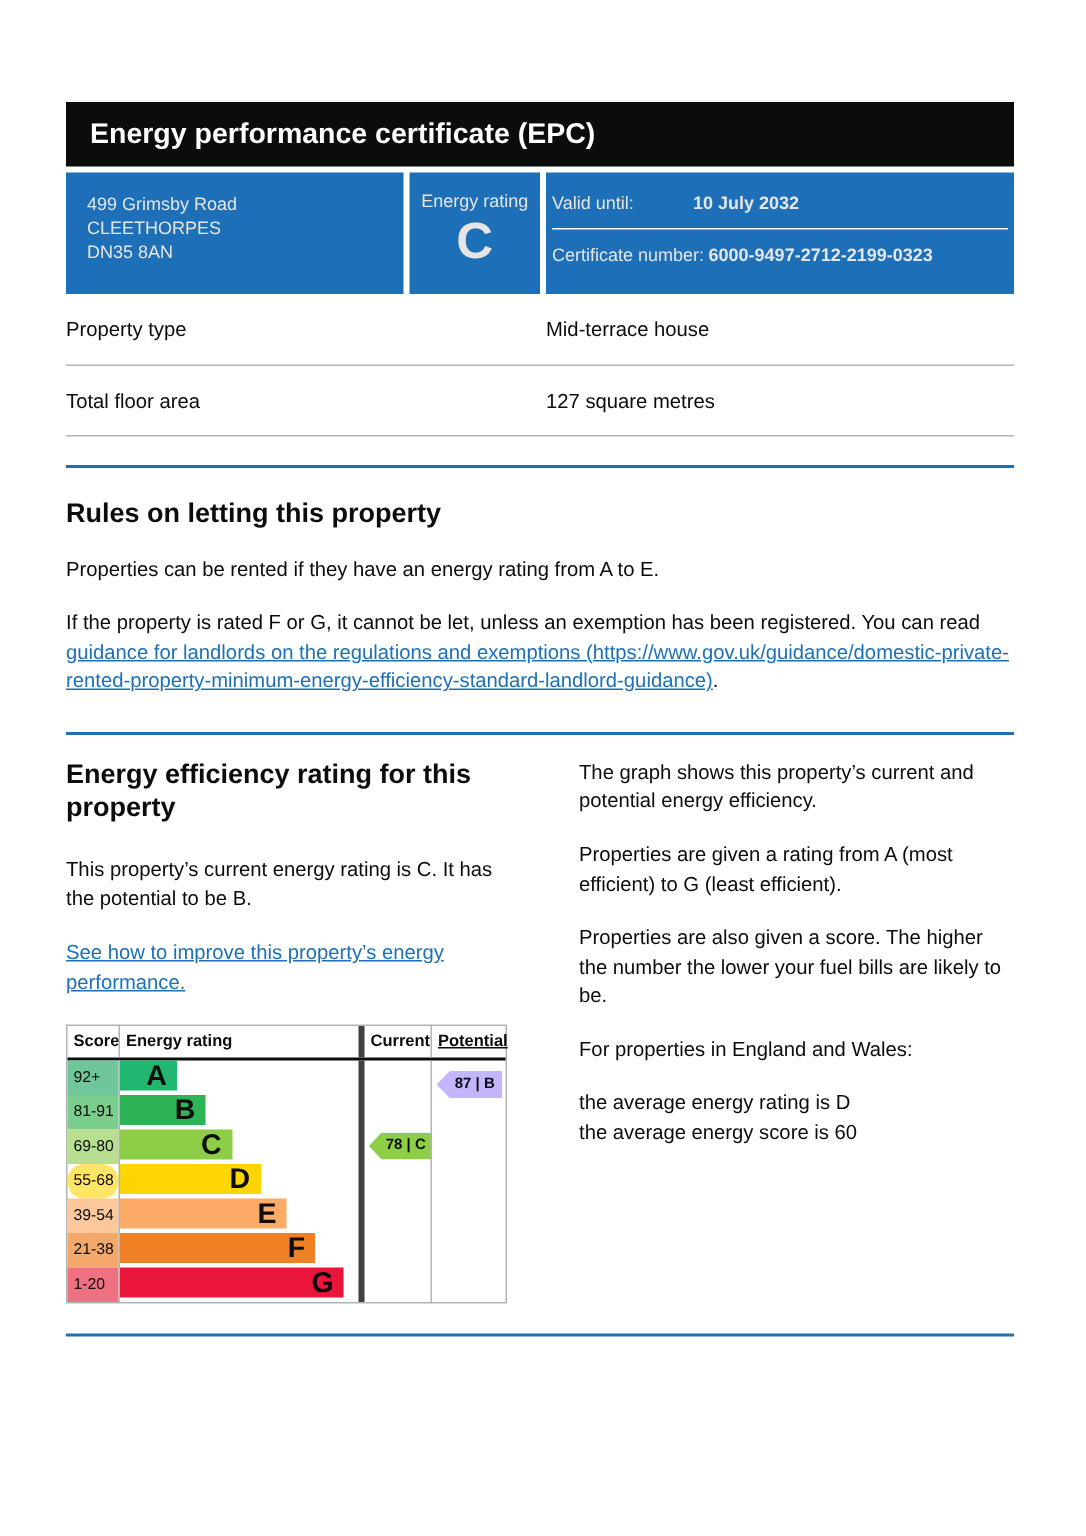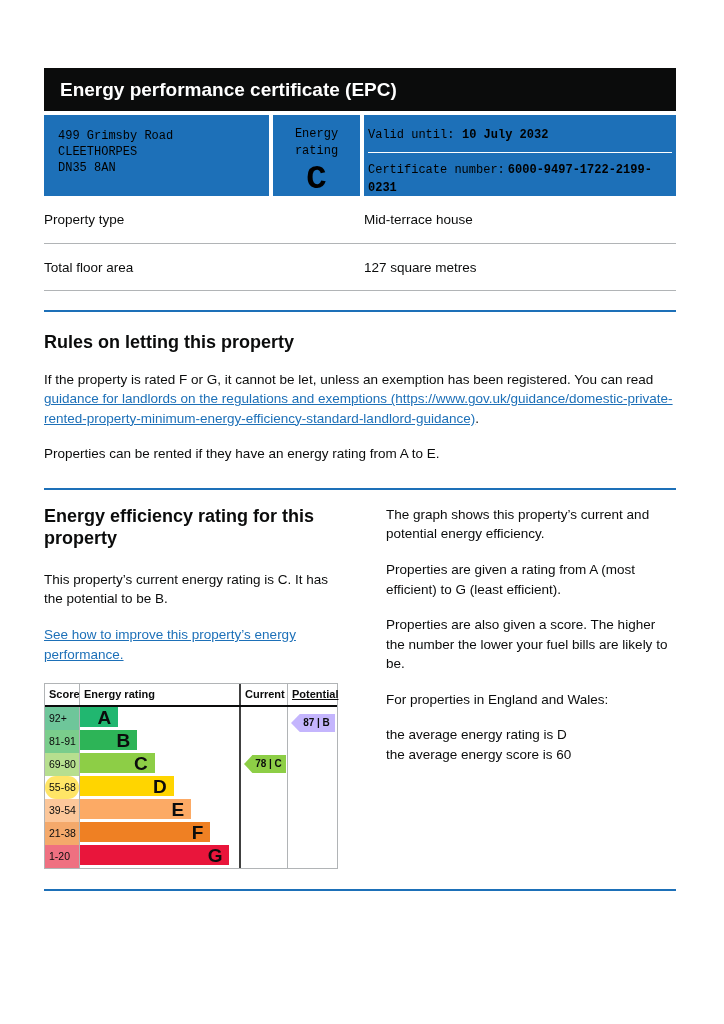--- a/index.html
+++ b/index.html
@@ -13,21 +13,21 @@
 
   
   .black-bar {
     margin-top:68px; height:43px; background:#0b0c0c; color:#ffffff;
     display:flex; align-items:center; padding-left:16px;
     font-size:19px; font-weight:bold;
   }
 
   
   .summary-row { display:flex; gap:4px; margin-top:4px; height:81px; }
-  .sbox { background:#1d70b8; color:#000000; font-size:12px;font-family:Liberation Mono, monospace; }
+  .sbox { background:#1d70b8; color:#e5e5e5; font-size:12px; }
   .sbox-address { width:225px; padding:13px 14px; line-height:1.35; }
   .sbox-rating { width:87px; text-align:center; padding-top:11px; }
   .sbox-rating .rating-letter { font-size:34px; font-weight:bold; line-height:1.0; margin-top:1px; }
   .sbox-valid { flex:1; padding:12px 4px; }
   .valid-row { display:flex; }
   .valid-row .lbl { width:94px; flex:none; }
   .bold { font-weight:bold; }
   .sbox-divider { border-bottom:1px solid #ffffff; margin:8px 0 9px; }
   .cert-row .lbl { margin-right:3px; }
 
@@ -56,21 +56,21 @@
   .see-link { display:inline-block; margin-top:16px; }
   .col-right p.body-p:first-child { margin-top:1px; }
   .avg-lines { margin-top:16px; }
 
   
   .chart { margin-top:19px; width:294px; border:1px solid #b1b4b6; font-size:11px; }
   .chart-header { display:flex; font-weight:bold; border-bottom:2px solid #0b0c0c; }
   .ch-cell { padding:3px 4px 2px; }
   .c-score { width:34px; flex:none; }
   .c-rating { width:160px; flex:none; border-left:1px solid #b1b4b6; }
-  .c-current { width:48px; flex:none; border-left:2px solid #404040; text-align:center; }
+  .c-current { width:48px; flex:none; border-left:4px solid #404040; text-align:center; }
   .c-potential { width:49px; flex:none; border-left:1px solid #b1b4b6; text-align:center;text-decoration:underline; }
   .chart-body { display:flex; }
   .chart-body .col { flex:none; }
   .score-cell {
     height:23px; display:flex; align-items:center; padding-left:4px;
     font-weight:normal; font-size:10.5px;
   }
   .bar-slot { height:23px; }
   .band-bar {
     height:20px; margin-bottom:3px;
@@ -106,41 +106,41 @@
       <div>Energy rating</div>
       <div class="rating-letter">C</div>
     </div>
     <div class="sbox sbox-valid">
       <div class="valid-row">
         <span class="lbl">Valid until:</span>
         <span class="bold">10 July 2032</span>
       </div>
       <div class="sbox-divider"></div>
       <div class="cert-row">
-        <span class="lbl">Certificate number:</span><span class="bold">6000-9497-1722-2199-0231</span>
+        <span class="lbl">Certificate number:</span><span class="bold">6000-9497-2712-2199-0323</span>
       </div>
     </div>
   </div>
 
   <div>
     <div class="fact-row">
       <div class="fact-label">Property type</div>
       <div class="fact-value">Mid-terrace house</div>
     </div>
     <div class="fact-row">
       <div class="fact-label">Total floor area</div>
       <div class="fact-value">127 square metres</div>
     </div>
   </div>
 
   <div class="blue-rule rule-1"></div>
 
   <h2 class="rules-heading">Rules on letting this property</h2>
+  <p class="body-p">Properties can be rented if they have an energy rating from A to E.</p>
   <p class="body-p"><span>If the property is rated F or G, it cannot be let, unless an exemption has been registered. You can read </span><a class="doc-link">guidance for landlords on the regulations and exemptions (https://www.gov.uk/guidance/domestic-private-rented-property-minimum-energy-efficiency-standard-landlord-guidance)</a><span>.</span></p>
-  <p class="body-p">Properties can be rented if they have an energy rating from A to E.</p>
 
   <div class="blue-rule rule-2"></div>
 
   <div class="twocol">
     <div class="col-left">
       <h2>Energy efficiency rating for this property</h2>
       <p class="body-p">This property’s current energy rating is C. It has the potential to be B.</p>
       <a class="doc-link see-link">See how to improve this property’s energy performance.</a>
 
       <div class="chart">

